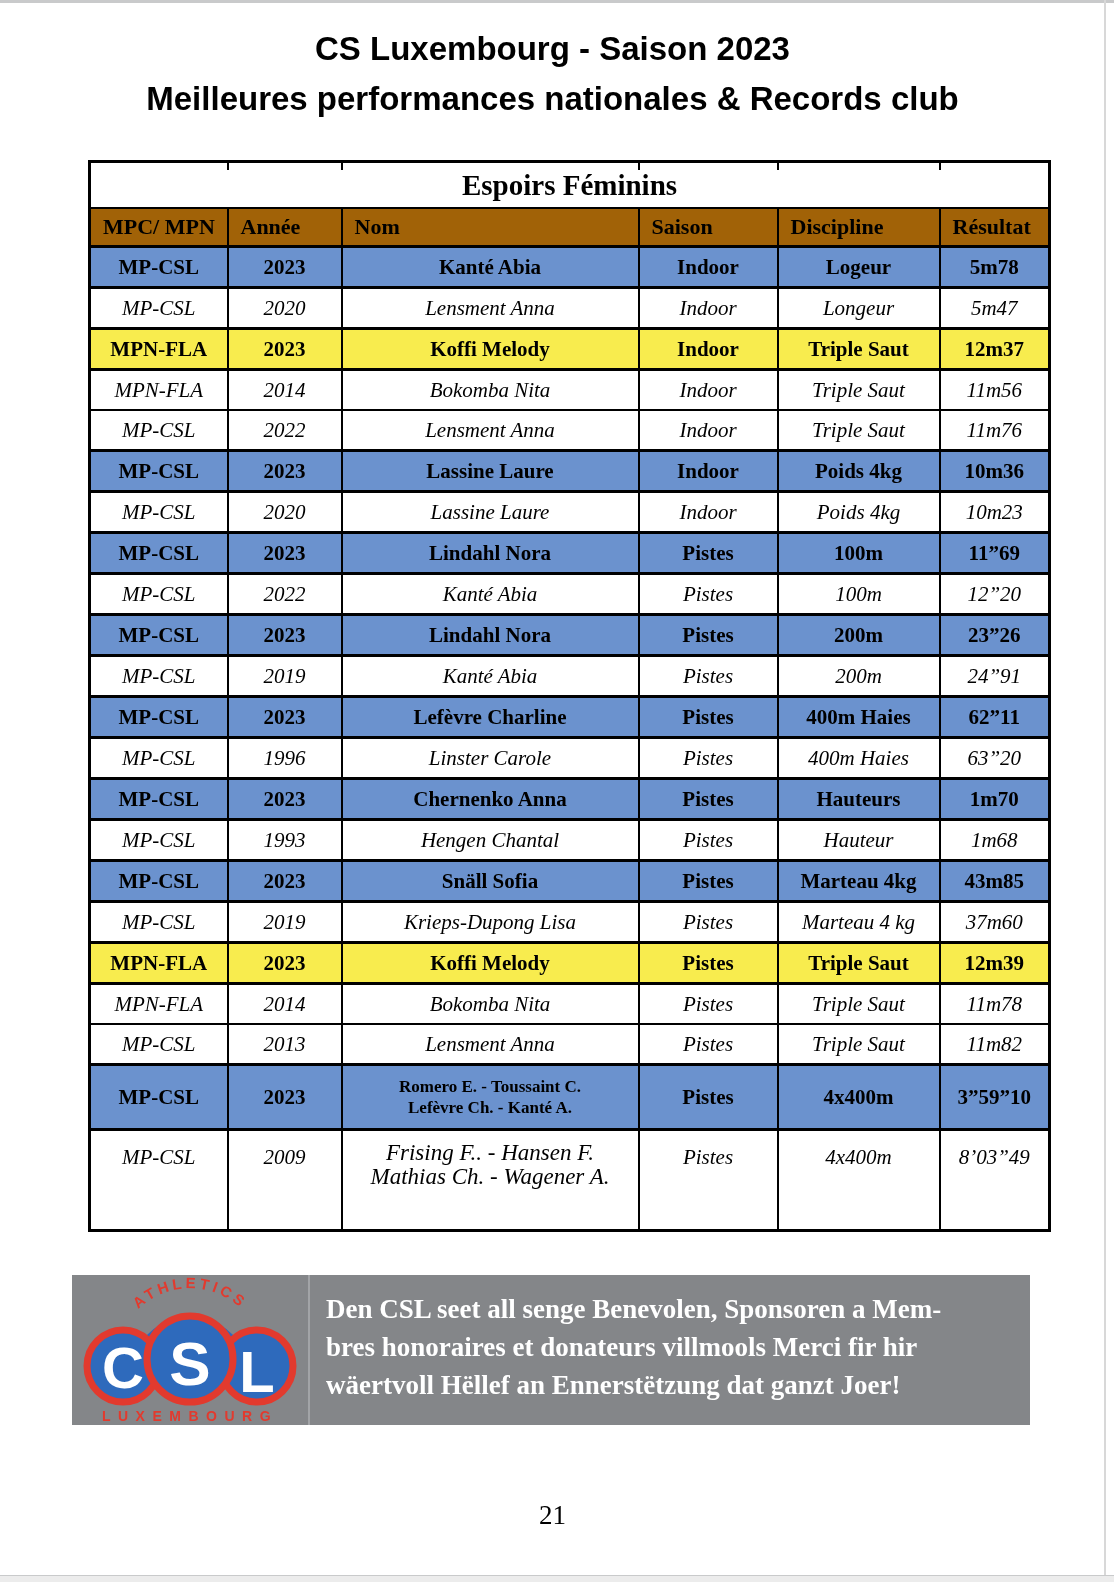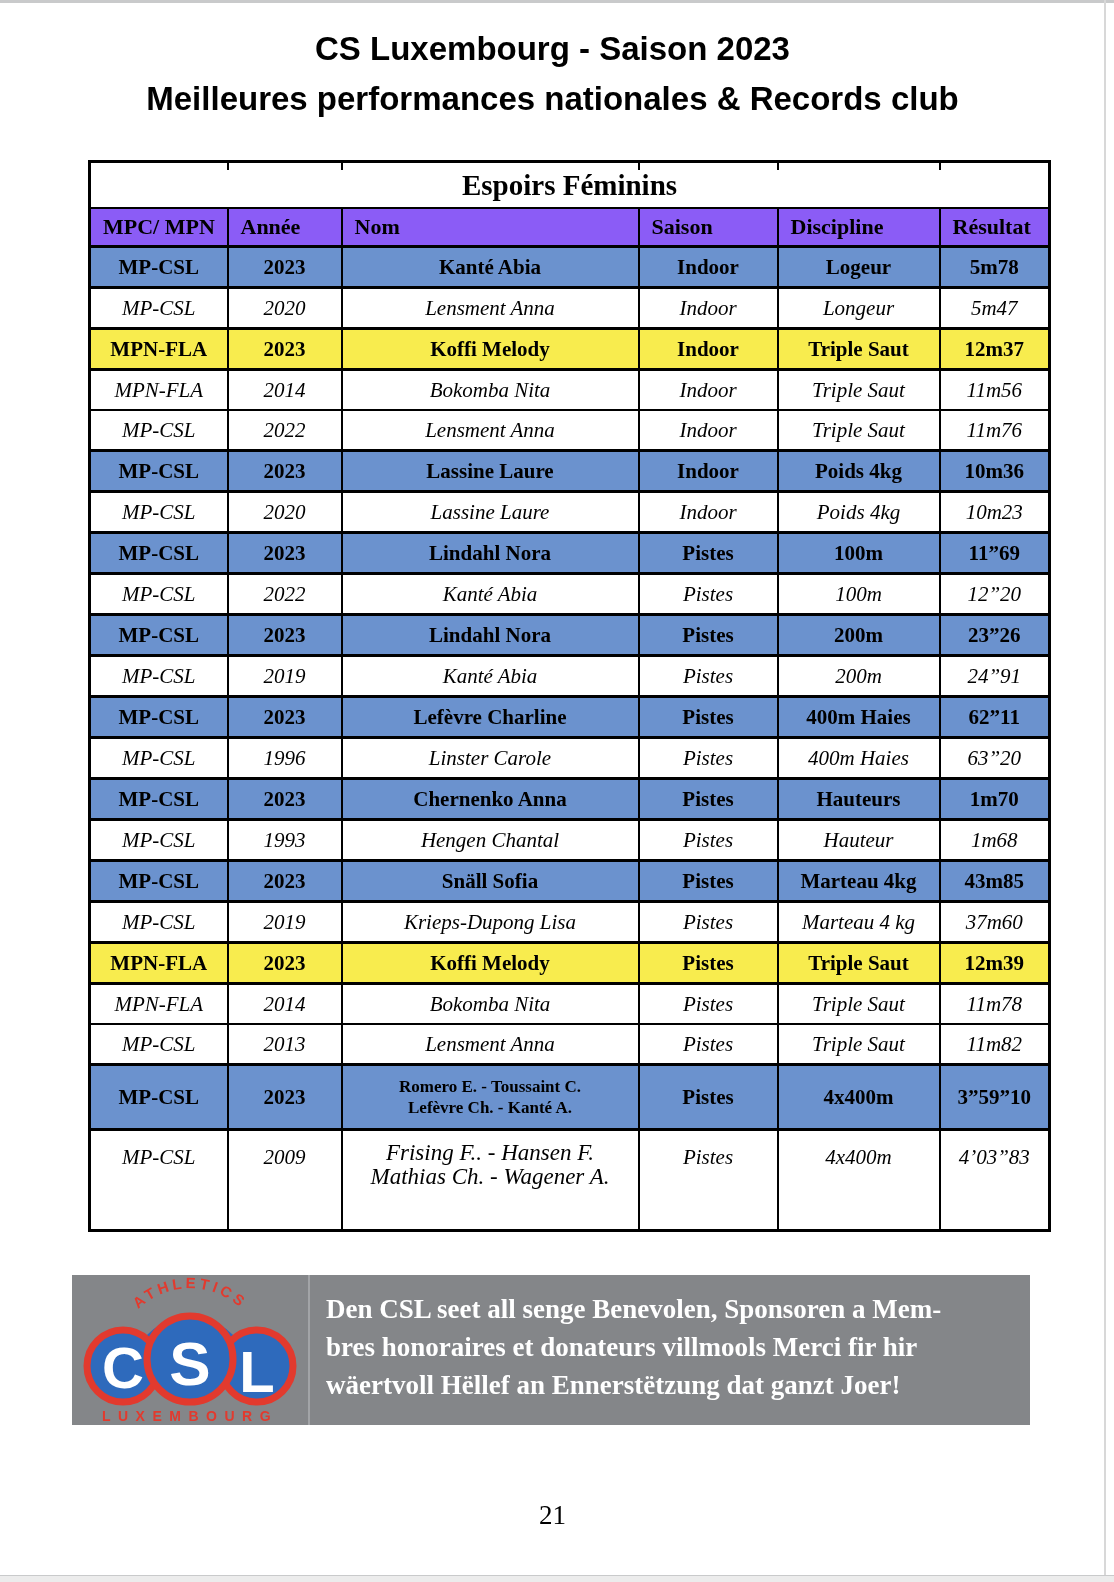--- a/index.html
+++ b/index.html
@@ -25,21 +25,21 @@
   table.records td, table.records th {
     border:2px solid #000; padding:0; overflow:hidden;
     font-family:"Liberation Serif", serif; color:#000;
   }
   td.section-title {
     height:44px; text-align:center; font-weight:bold; font-size:29px; position:relative;
   }
   .tick { position:absolute; top:0; width:2px; height:7px; background:#000; }
   tr.head th {
     height:36px; font-weight:bold; font-size:22px; text-align:left; padding-left:12px;
-    background:#8b5cf6;
+    background:#a16207;
   }
   tbody td {
     height:38px; text-align:center; vertical-align:middle; font-size:21px;
   }
   tr.row-plain td { font-style:italic; }
   tr.row-blue td { background:#6b92ce; font-weight:bold; border-top-width:3px; border-bottom-width:3px; }
   tr.row-yellow td { background:#f8ec4e; font-weight:bold; border-top-width:3px; border-bottom-width:3px; }
   tr.relay-blue td { height:62px; }
   tr.relay-blue td.col-nom { font-size:17px; line-height:21px; white-space:pre-line; }
   tr.relay-plain td { height:84px; vertical-align:top; padding-top:14px; }
@@ -273,21 +273,21 @@
           <td class="col-discipline">4x400m</td>
           <td class="col-resultat">3”59”10</td>
         </tr>
         <tr class="row-plain relay-plain">
           <td class="col-mpc">MP-CSL</td>
           <td class="col-annee">2009</td>
           <td class="col-nom">Frising F.. - Hansen F.
 Mathias Ch. - Wagener A.</td>
           <td class="col-saison">Pistes</td>
           <td class="col-discipline">4x400m</td>
-          <td class="col-resultat">4’03”83</td>
+          <td class="col-resultat">8’03”49</td>
         </tr>
       </tbody>
   </table>
 
   <div class="banner">
     <svg class="banner-logo" viewBox="0 0 236 150">
       <defs>
         <path id="arcTextPath" d="M 50 58 A 74 74 0 0 1 186 58" fill="none"></path>
       </defs>
       <text font-family="Liberation Sans, sans-serif" font-weight="bold" font-size="15" fill="#e23a2e" letter-spacing="3.5">

